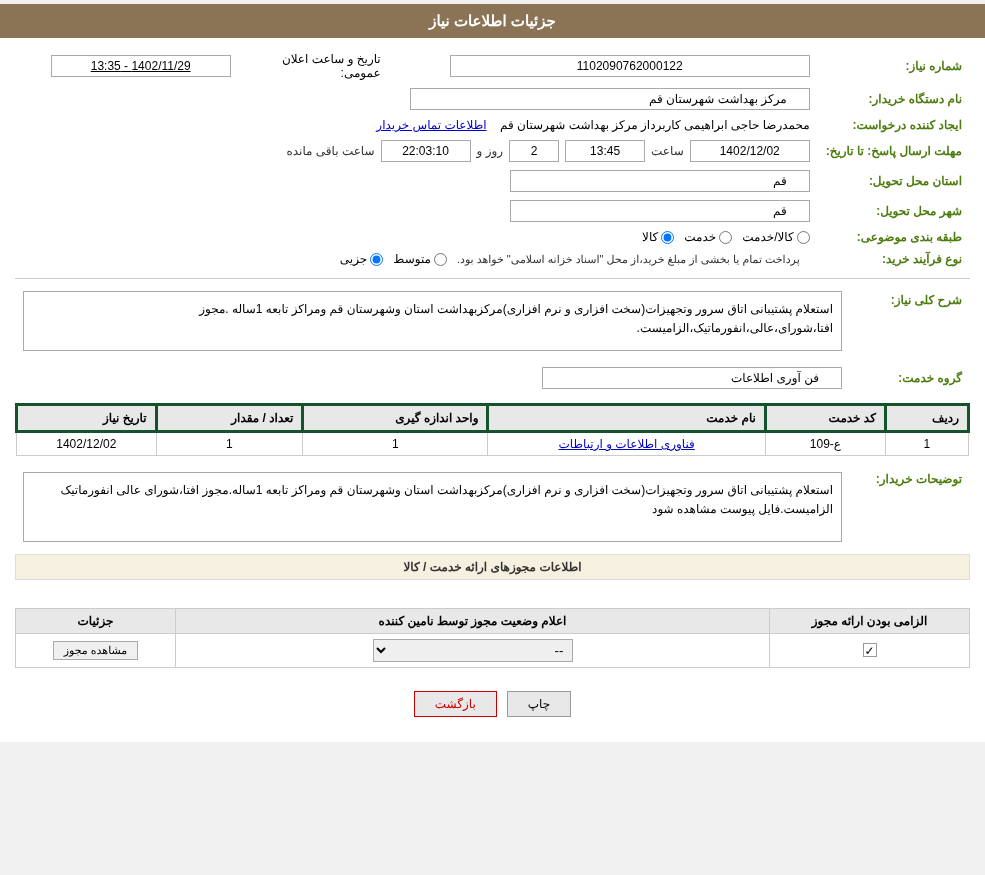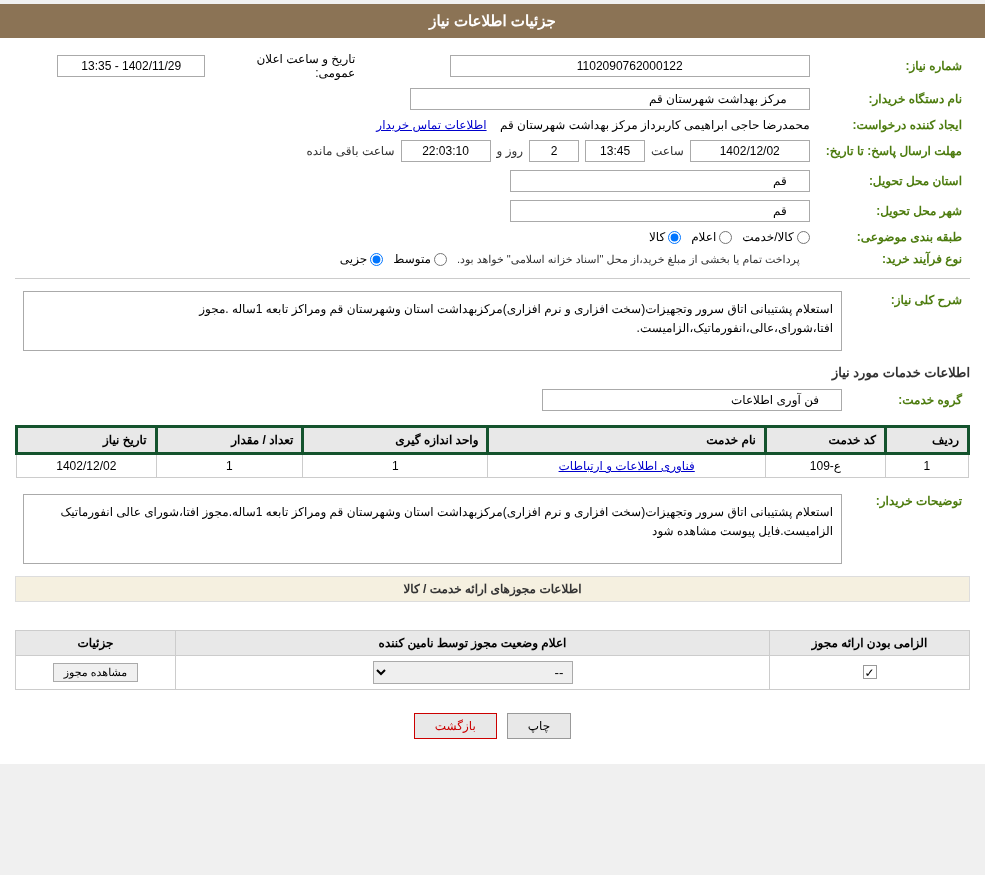--- a/index.html
+++ b/index.html
@@ -230,21 +230,21 @@
     <table class="info-table">
 
       <tbody>
           <tr>
         <td class="label-cell">شماره نیاز:</td>
         <td class="value-cell">
           <span class="input-box input-box-wide" style="width:260px;text-align:center;">1102090762000122</span>
         </td>
         <td style="width:150px;text-align:right;">تاریخ و ساعت اعلان عمومی:</td>
         <td>
-          <span class="date-box" style="width:148px;">1402/11/29 - 13:35</span>
+          <span class="date-box" style="width:180px;text-decoration:underline;">1402/11/29 - 13:35</span>
         </td>
       </tr>
 
       <tr>
         <td class="label-cell">نام دستگاه خریدار:</td>
         <td class="value-cell" colspan="3">
           <span class="input-box" style="width:400px;">مرکز بهداشت شهرستان قم</span>
         </td>
       </tr>
 
@@ -258,21 +258,21 @@
       </tr>
 
       <tr>
         <td class="label-cell">
           <span>مهلت ارسال پاسخ: تا تاریخ:</span>
         </td>
         <td class="value-cell" colspan="3">
           <div class="row-inline" style="direction:rtl;">
             <span class="date-box" style="width:120px;">1402/12/02</span>
             <span class="small-label">ساعت</span>
-            <span class="date-box" style="width:60px;">13:45</span>
+            <span class="date-box" style="width:80px;">13:45</span>
             <span class="date-box" style="width:50px;">2</span>
             <span class="small-label">روز و</span>
             <span class="date-box" style="width:90px;">22:03:10</span>
             <span class="small-label">ساعت باقی مانده</span>
           </div>
         </td>
       </tr>
 
       <tr>
         <td class="label-cell">استان محل تحویل:</td>
@@ -291,21 +291,21 @@
       <tr>
         <td class="label-cell">طبقه بندی موضوعی:</td>
         <td class="value-cell" colspan="3">
           <div class="radio-group">
             <div class="radio-item">
               <input type="radio" name="category" style="">
               <span>کالا/خدمت</span>
             </div>
             <div class="radio-item">
               <input type="radio" name="category" style="">
-              <span>اعلام</span>
+              <span>خدمت</span>
             </div>
             <div class="radio-item">
               <input type="radio" name="category" checked="" style="">
               <span>کالا</span>
             </div>
           </div>
         </td>
       </tr>
 
       <tr>
@@ -334,21 +334,20 @@
       <tbody>
           <tr>
         <td class="label-cell" style="vertical-align:top;padding-top:6px;">شرح کلی نیاز:</td>
         <td class="value-cell">
           <div class="description-box">استعلام پشتیبانی اتاق سرور وتجهیزات(سخت افزاری و نرم افزاری)مرکزبهداشت استان وشهرستان قم ومراکز تابعه 1ساله .مجوز افتا،شورای،عالی،انفورماتیک،الزامیست.</div>
         </td>
       </tr>
     </tbody>
       </table>
 
-    <div class="section-title">اطلاعات خدمات مورد نیاز</div>
 
     <table class="info-table">
       <tbody>
           <tr>
         <td class="label-cell">گروه خدمت:</td>
         <td class="value-cell">
           <span class="input-box" style="width:300px;">فن آوری اطلاعات</span>
         </td>
       </tr>
     </tbody>

